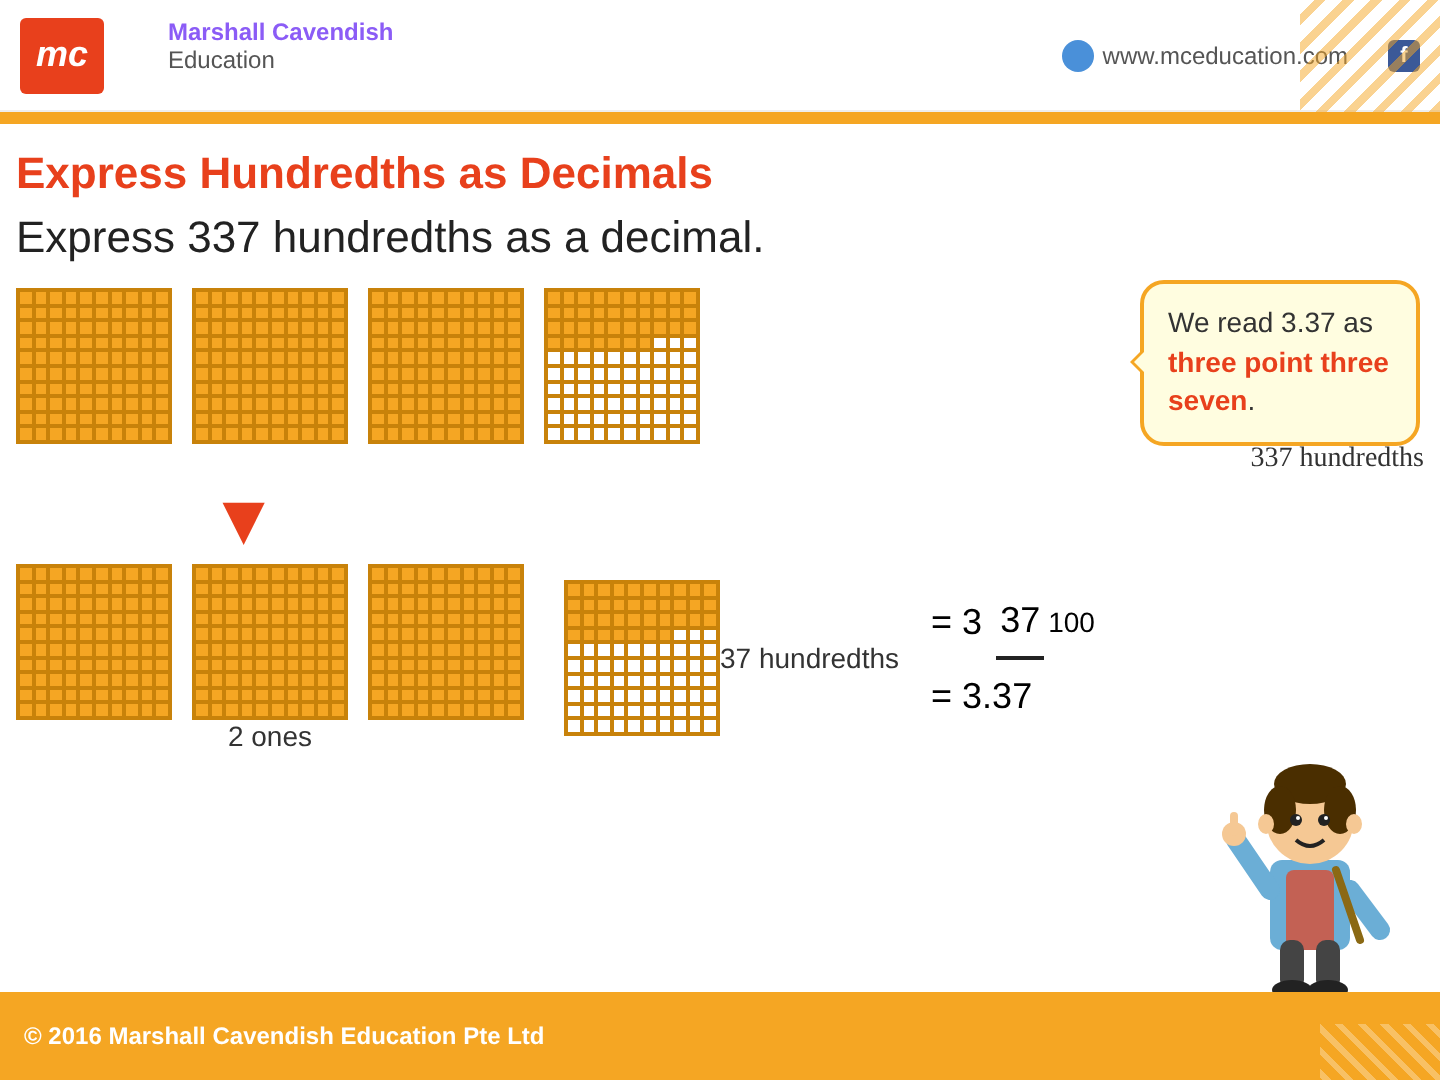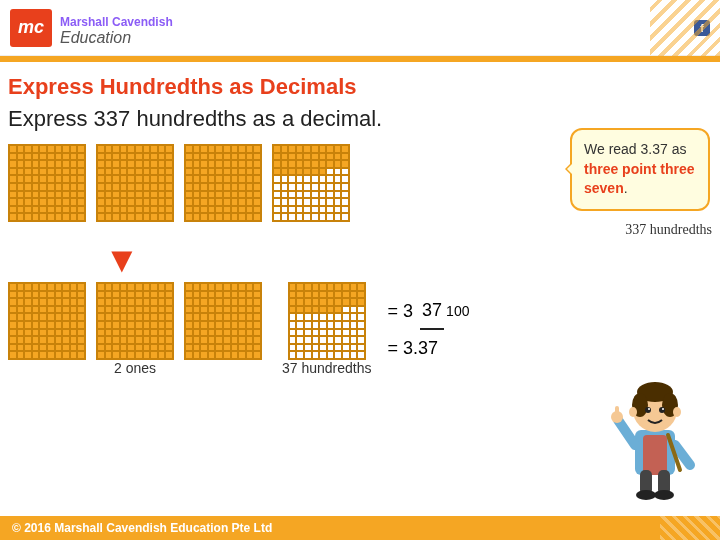--- a/index.html
+++ b/index.html
@@ -16,22 +16,23 @@
     .header {
       background: #fff;
       height: 56px;
       display: flex;
       align-items: center;
       position: relative;
       border-bottom: 1px solid #eee;
     }
     .header-logo {
       display: flex;
-      align-items: flex-end;
+      align-items: flex-start;
       padding-left: 10px;
+      gap: 24px;
     }
     .logo-box {
       background: #e8401c;
       width: 42px;
       height: 38px;
       display: flex;
       align-items: center;
       justify-content: center;
       border-radius: 3px;
       margin-right: 8px;
@@ -45,23 +46,22 @@
     .logo-text {
       display: flex;
       flex-direction: column;
     }
     .logo-text-top {
       font-weight: bold;
       font-size: 12px;
       color: #8b5cf6;
     }
     .logo-text-bottom {
-      font-size: 16px;
+      font-size: 12px;
       color: #555;
-      font-style: italic;
     }
     .header-right {
       position: absolute;
       right: 10px;
       display: flex;
       align-items: center;
       gap: 20px;
       font-size: 12px;
       color: #555;
     }
@@ -166,21 +166,21 @@
     }
     .fraction-den {
       padding: 0 2px;
       font-size: 14px;
     }
 
     
     .speech-bubble-container {
       position: absolute;
       right: 10px;
-      top: 128px;
+      top: 140px;
       padding-left: 32px;
     }
     .speech-bubble {
       background: #fffde0;
       border: 2px solid #f5a623;
       border-radius: 12px;
       padding: 10px 12px;
       width: 140px;
       font-size: 14px;
       color: #333;
@@ -219,21 +219,21 @@
       width: 90px;
       height: 130px;
     }
 
     
     .footer {
       position: absolute;
       bottom: 0;
       left: 0;
       width: 100%;
-      height: 24px;
+      height: 44px;
       background: #f5a623;
       display: flex;
       align-items: center;
       padding-left: 12px;
     }
     .footer-text {
       font-size: 12px;
       color: #fff;
       font-weight: bold;
     }
@@ -300,21 +300,21 @@
       gap: 0;
     }
 
     .bottom-3ones {
       display: flex;
       flex-direction: column;
       align-items: center;
     }
     .bottom-37h {
       display: flex;
-      flex-direction: column;
+      flex-direction: row;
       align-items: center;
     }
 
     .three-ones-grids {
       display: flex;
       gap: 10px;
     }
 
     .eq-container {
       margin-left: 16px;
@@ -337,20 +337,24 @@
   <div class="header-logo">
     <div class="logo-box">
       <span class="logo-mc">mc</span>
     </div>
     <div class="logo-text">
       <span class="logo-text-top">Marshall Cavendish</span>
       <span class="logo-text-bottom">Education</span>
     </div>
   </div>
   <div class="header-right">
+    <div class="header-link">
+      <span class="globe-icon"></span>
+      <span>www.mceducation.com</span>
+    </div>
     <div class="header-link">
       <span class="fb-icon">f</span>
     </div>
   </div>
   <div class="top-right-deco"></div>
 </div>
 
 <div class="orange-bar"></div>
 
 <div class="main-content">

